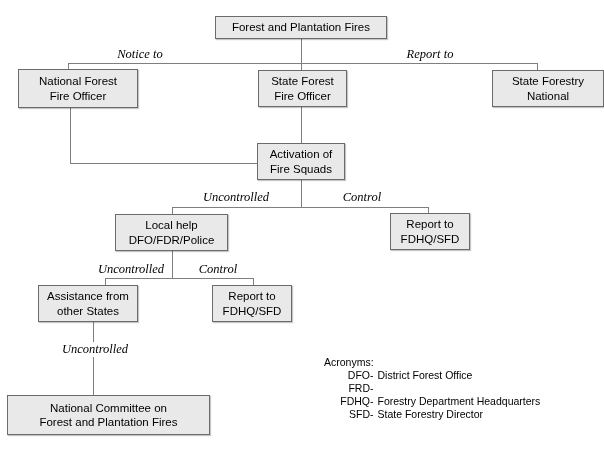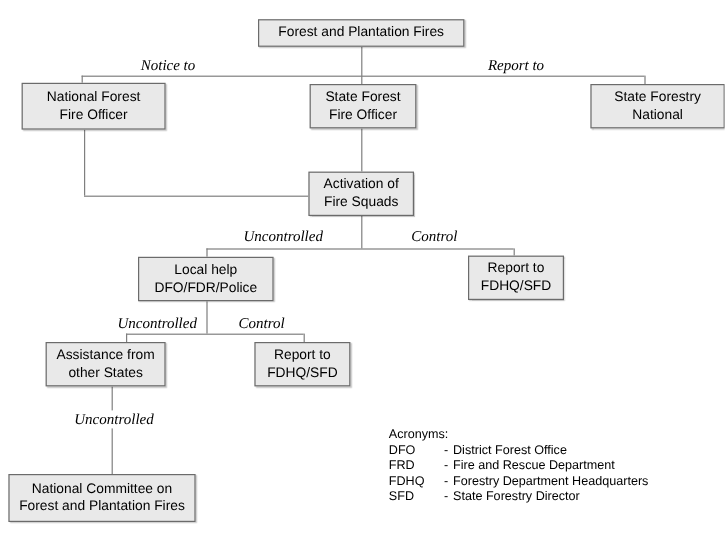--- a/index.html
+++ b/index.html
@@ -18,21 +18,21 @@
   .line { position:absolute; background:var(--connector,#7f7f7f); }
   .line.h { height:1px; }
   .line.v { width:1px; }
   .elabel {
     position:absolute; transform:translateX(-50%); white-space:nowrap;
     font-family:"Liberation Serif", serif; font-style:italic; font-size:12.5px;
   }
   .elabel.on-line { background:var(--bg,#fff); padding:0 5px; z-index:2; }
   .acronyms { position:absolute; left:324px; top:356px; font-size:10.5px; line-height:13px; }
   .acr-row { display:flex; }
-  .acr-abbr { width:46px; }
+  .acr-abbr { width:46px;text-align:right; }
   .acr-sep { margin-right:4px; }
 </style>
 </head>
 <body>
 
 <div class="stage" style="--bg: #ffffff; --box-fill: #e9e9e9; --box-border: #6b6b6b; --connector: #7f7f7f; color: rgb(0, 0, 0);">
 
   <div class="line v" style="left:301px; top:39px; height:31px;"></div>
   <div class="line h" style="left:68px; top:63px; width:469px;"></div>
   <div class="line v" style="left:68px; top:63px; height:6px;"></div>
@@ -95,36 +95,35 @@
   <div class="node" style="left:38px; top:285px; width:100px; height:37px;">
     <span>Assistance from</span>
     <span>other States</span>
   </div>
 
   <div class="node" style="left:212px; top:285px; width:80px; height:37px;">
     <span>Report to</span>
     <span>FDHQ/SFD</span>
   </div>
 
-  <div class="node" style="left:7px; top:395px; width:156px; height:40px;">
+  <div class="node" style="left:7px; top:395px; width:203px; height:40px;">
     <span>National Committee on</span>
     <span>Forest and Plantation Fires</span>
   </div>
 
   <div class="acronyms">
     <div>Acronyms:</div>
     <div class="acr-row">
       <span class="acr-abbr">DFO</span>
       <span class="acr-sep">-</span>
       <span>District Forest Office</span>
     </div>
     <div class="acr-row">
       <span class="acr-abbr">FRD</span>
       <span class="acr-sep">-</span>
-      <span>Fire and Rescue Department</span>
     </div>
     <div class="acr-row">
       <span class="acr-abbr">FDHQ</span>
       <span class="acr-sep">-</span>
       <span>Forestry Department Headquarters</span>
     </div>
     <div class="acr-row">
       <span class="acr-abbr">SFD</span>
       <span class="acr-sep">-</span>
       <span>State Forestry Director</span>

